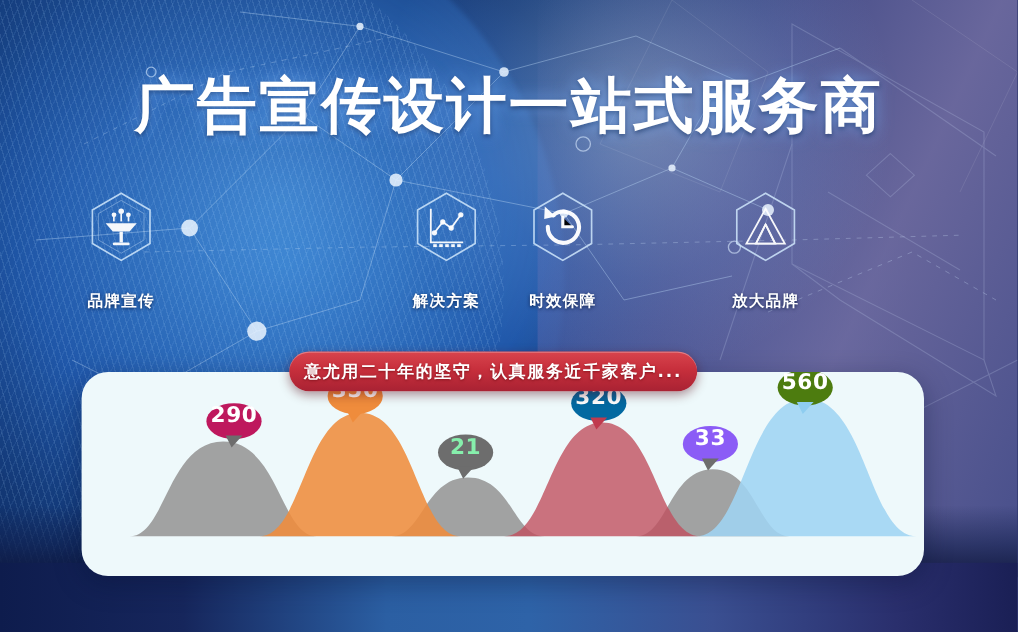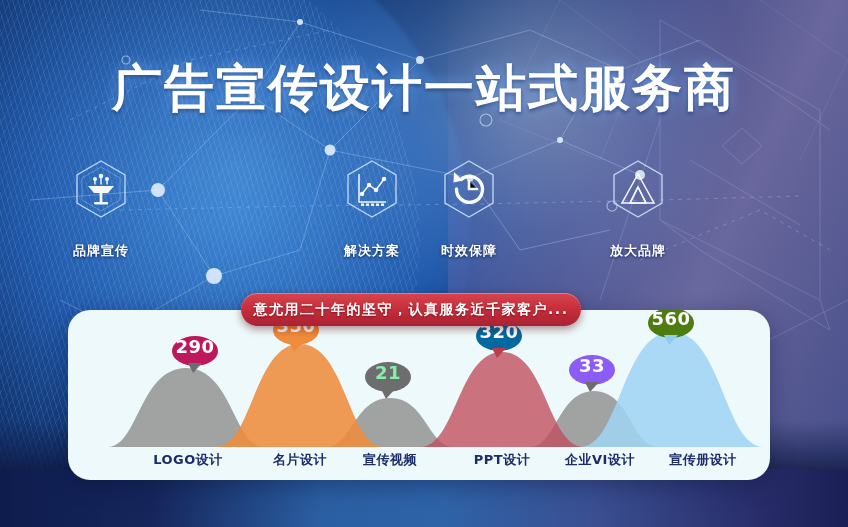--- a/index.html
+++ b/index.html
@@ -285,28 +285,20 @@
     <div class="bubble" style="left:408px;top:11px;background:#0369a1;color:#c03a4e">
       <span style="color:#fff">320</span>
     </div>
     <div class="bubble" style="left:501px;top:45px;background:#8b5cf6;color:#6d6d6d">
       <span style="color:#fff">33</span>
     </div>
     <div class="bubble" style="left:580px;top:-2px;background:#4d7c0f;color:#8ecdf0">
       <span style="color:#fff">560</span>
     </div>
 
-    <div class="xlabels">
-      <div class="xlabel" style="left:60px;width:120px;top:3px">LOGO设计</div>
-      <div class="xlabel" style="left:172px;width:120px;top:3px">名片设计</div>
-      <div class="xlabel" style="left:262px;width:120px;top:3px">宣传视频</div>
-      <div class="xlabel" style="left:374px;width:120px;top:3px">PPT设计</div>
-      <div class="xlabel" style="left:462px;width:140px;top:3px">企业VI设计</div>
-      <div class="xlabel" style="left:560px;width:150px;top:3px">宣传册设计</div>
-    </div>
 
   </div>
 
   <div class="banner">
     <span class="banner-text">意尤用二十年的坚守，认真服务近千家客户...</span>
   </div>
 
 </div>
 
 </body></html>

